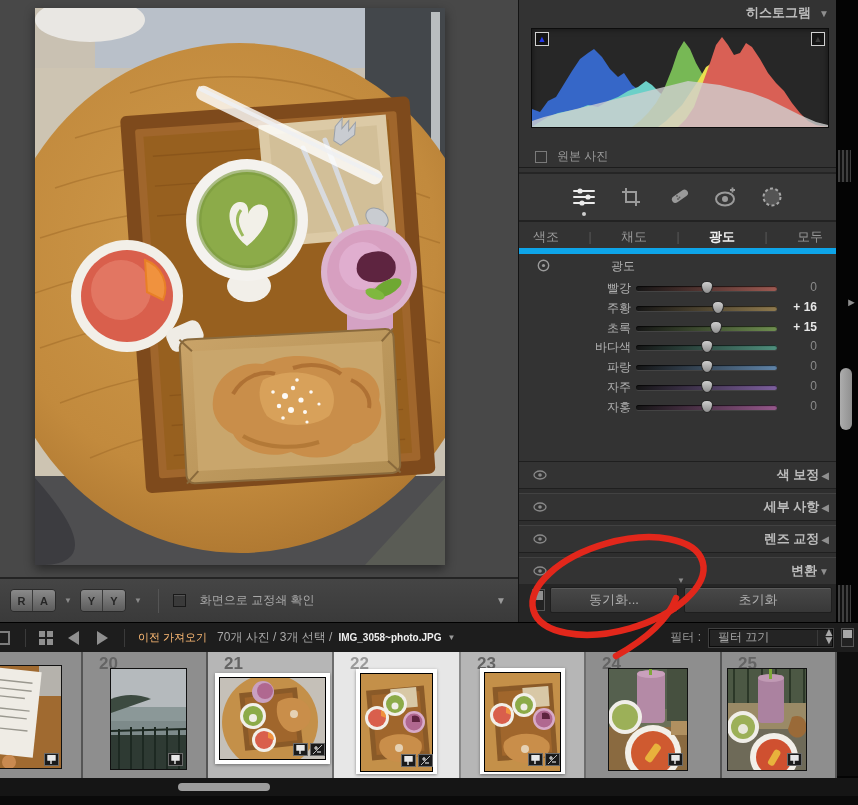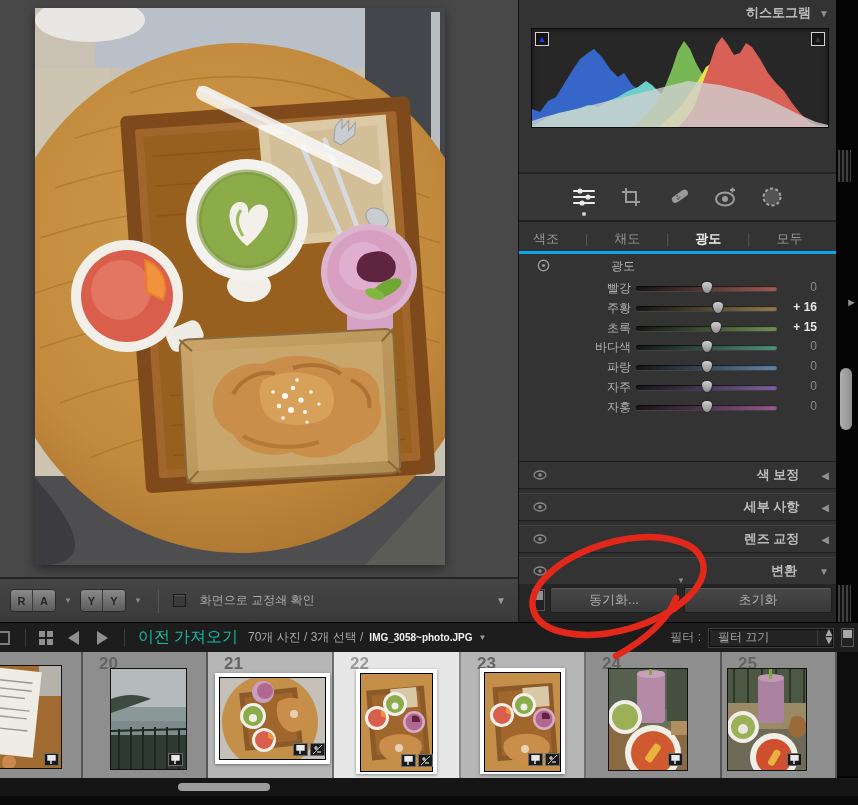--- a/index.html
+++ b/index.html
@@ -47,42 +47,42 @@
   #orig-row span { color:#9a9a9a; font-size:12px; }
 
   #tools-row { position:absolute; left:0; top:172px; width:318px; height:50px; background:#373737;
     border-top:2px solid #252525; border-bottom:2px solid #222; display:flex; align-items:center;
     justify-content:center; gap:23px; }
   .tool { position:relative; width:24px; height:24px; display:flex; align-items:center; justify-content:center; }
   .tool svg { display:block; }
   .active-dot { position:absolute; left:50%; bottom:-7px; width:4px; height:4px; border-radius:50%; background:#cfcfcf; transform:translateX(-50%); }
 
   #hsl-panel { position:absolute; left:0; top:226px; width:318px; height:236px; background:#333; border-bottom:1px solid #1f1f1f; }
-  #hsl-tabs { height:28px; display:flex; align-items:center; justify-content:flex-start; gap:12px; border-bottom:3px solid #0ea5e9; }
+  #hsl-tabs { height:28px; display:flex; align-items:center; justify-content:space-between; gap:12px; border-bottom:6px solid #0ea5e9; }
   .hsl-tab { color:#9a9a9a; font-size:13px; padding:0 14px; }
   .hsl-tab.active { color:#f0f0f0; font-weight:bold; }
   .tab-sep { color:#5a5a5a; font-size:12px; }
   #hsl-subheader { position:relative; height:24px; }
   #tat-icon { position:absolute; left:18px; top:5px; }
   #hsl-subtitle { position:absolute; left:0; right:110px; top:4px; text-align:center; color:#b0b0b0; font-size:12px; }
   .slider-row { position:relative; height:19.8px; }
   .slider-label { position:absolute; right:206px; top:2px; color:#b0b0b0; font-size:12px; }
   .track-wrap { position:absolute; left:117px; top:0; width:141px; height:100%; }
   .track { position:absolute; left:0; top:8px; width:141px; height:5px; border-radius:3px;
     box-shadow:inset 0 1px 1px rgba(0,0,0,.7), 0 1px 0 rgba(255,255,255,.08); }
   .knob { position:absolute; top:3px; width:12px; height:13px; background:linear-gradient(#cecece,#8f8f8f);
     border:1px solid #2a2a2a; border-radius:45% 45% 50% 50% / 35% 35% 65% 65%; }
   .slider-value { position:absolute; right:20px; top:2px; width:44px; text-align:right; color:#8a8a8a; font-size:12px; }
   .slider-value.nonzero { color:#e6e6e6; font-weight:bold; }
 
   .section-header { position:absolute; left:0; width:318px; height:26px; background:#333;
     display:flex; align-items:center; padding:0 8px; }
   .section-header .eye { margin-left:6px; }
   .section-header .flex { flex:1; }
-  .section-title { color:#bcbcbc; font-size:13px; font-weight:bold; margin-right:22px; }
+  .section-title { color:#bcbcbc; font-size:13px; font-weight:bold; margin-right:2px; }
   .groove { position:absolute; left:0; width:318px; height:6px; background:#2e2e2e;
     border-top:1px solid #1f1f1f; border-bottom:1px solid #424242; }
 
   #panel-btn-row { position:absolute; left:0; top:584px; width:318px; height:38px; background:#262626; }
   #sync-switch { position:absolute; left:13px; top:5px; width:13px; height:22px; border:1px solid #555; background:#222; }
   #sync-switch::before { content:""; position:absolute; left:1px; top:1px; right:1px; height:9px; background:#909090; }
   .panel-btn { position:absolute; top:3px; height:26px; background:linear-gradient(#484848,#383838);
     border:1px solid #1e1e1e; box-shadow:inset 0 1px 0 #5a5a5a; border-radius:2px;
     color:#b0b0b0; font-size:13px; display:flex; align-items:center; justify-content:center; }
   #sync-btn { left:31px; width:128px; }
@@ -99,21 +99,21 @@
   
   #filmstrip-toolbar { position:absolute; left:0; top:622px; width:858px; height:30px; background:#1d1d1d;
     border-top:1px solid #000; display:flex; align-items:center; }
   #monitor-icon { width:10px; height:14px; border:2px solid #7d7d7d; border-left:none; margin-right:8px; }
   .fs-sep { width:1px; height:18px; background:#000; border-right:1px solid #3a3a3a; margin:0 7px; }
   #grid-icon { display:grid; grid-template-columns:6px 6px; grid-template-rows:6px 6px; gap:2px; margin:0 6px; }
   #grid-icon span { background:#8f8f8f; }
   .nav-arrow { width:0; height:0; border-top:7px solid transparent; border-bottom:7px solid transparent; margin:0 9px; }
   .nav-left { border-right:11px solid #8f8f8f; }
   .nav-right { border-left:11px solid #8f8f8f; }
-  #fs-import { color:#14b8a6; font-size:16px; margin:0 10px 0 6px;font-family:Liberation Serif, serif; }
+  #fs-import { color:#fdba74; font-size:11px; margin:0 10px 0 6px; }
   #fs-status { color:#a8a8a8; font-size:12px; margin-right:6px; }
   #fs-filename { color:#f0f0f0; font-size:10px; font-weight:bold; }
   #fs-caret { color:#9a9a9a; font-size:8px; margin-left:6px; }
   #fs-right { margin-left:auto; display:flex; align-items:center; }
   #filter-label { color:#9a9a9a; font-size:12px; margin-right:8px; }
   #filter-dd { width:124px; height:18px; background:#242424; border:1px solid #0a0a0a; box-shadow:0 0 0 1px #3f3f3f;
     display:flex; align-items:center; }
   #filter-dd span { flex:1; color:#a8a8a8; font-size:12px; padding-left:8px; }
   #filter-spin { width:15px; height:100%; border-left:1px solid #3a3a3a; display:flex; flex-direction:column;
     align-items:center; justify-content:center; color:#8f8f8f; font-size:5px; line-height:5px; }
@@ -296,20 +296,24 @@
         <path d="M100 98 L108 92 L116 84 L124 74 L132 60 L140 40 L146 22 L152 12 L158 20 L164 34 L172 48 L180 58 L188 66 L196 76 L204 84 L212 92 L220 96 L296 98 Z" fill="#77b855"></path>
         <path d="M126 98 L134 92 L142 84 L150 76 L158 64 L166 52 L174 38 L180 34 L188 42 L196 40 L204 48 L212 56 L220 64 L230 72 L240 80 L250 88 L260 94 L270 97 L296 98 Z" fill="#e8e050"></path>
         <path d="M146 98 L154 90 L162 78 L170 56 L178 34 L184 16 L190 8 L196 16 L202 26 L208 24 L214 14 L220 18 L228 30 L236 44 L244 54 L252 62 L260 74 L268 84 L276 92 L284 96 L296 98 Z" fill="#d96055"></path>
         <path d="M0 98 L0 92 L12 88 L28 84 L44 80 L60 76 L76 72 L92 68 L108 64 L124 60 L140 56 L156 52 L172 54 L188 56 L204 60 L220 64 L236 70 L252 78 L268 86 L284 93 L296 96 L296 98 Z" fill="#cfcfcf" opacity=".8"></path>
       </svg>
       <div class="clip-ind" id="clip-left">▲</div>
       <div class="clip-ind" id="clip-right">▲</div>
     </div>
 
 
+    <div id="orig-row">
+      <div class="checkbox"></div>
+      <span>원본 사진</span>
+    </div>
 
     <div id="tools-row">
       <div class="tool">
         <svg width="22" height="20" viewBox="0 0 22 20">
           <g stroke="#ececec" stroke-width="2" stroke-linecap="round">
             <line x1="1" y1="4" x2="21" y2="4"></line>
               <line x1="1" y1="10" x2="21" y2="10"></line>
               <line x1="1" y1="16" x2="21" y2="16"></line>
           </g>
           <circle cx="7" cy="4" r="2.6" fill="#ececec"></circle>

